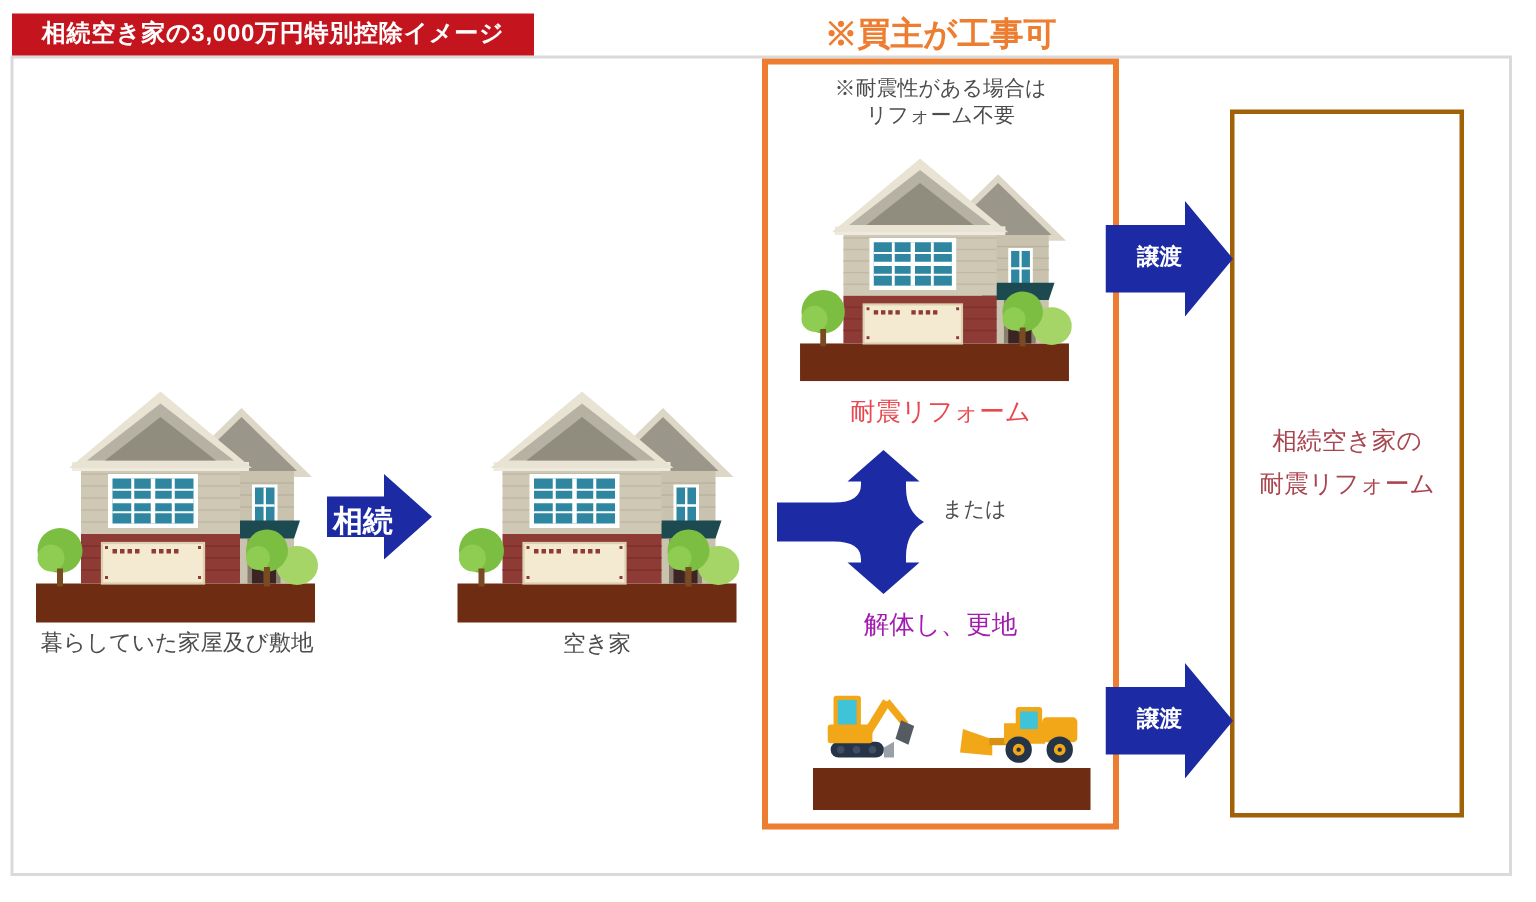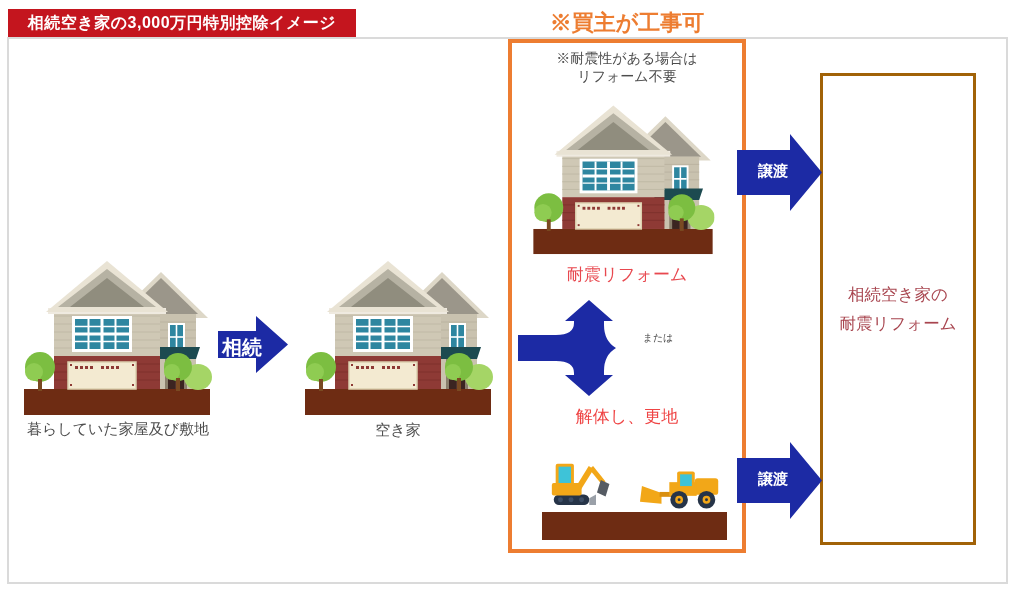--- a/index.html
+++ b/index.html
@@ -23,22 +23,22 @@
   }
   .orange-box{
     left:508px;top:39px;width:238px;height:514px;
     border:4px solid #ed7d31;background:#ffffff;box-sizing:border-box;z-index:2;
   }
   .seismic-note{
     left:0;top:6px;width:230px;text-align:center;
     color:#4d4d4d;font-size:14px;line-height:18px;
   }
   .reform-label{left:0;top:220px;width:230px;text-align:center;color:#e8484f;font-size:17px;}
-  .demolish-label{left:0;top:362px;width:230px;text-align:center;color:#ef4444;font-size:17px;}
-  .or-label{left:116px;top:288px;width:60px;text-align:center;color:#4d4d4d;font-size:10px;}
+  .demolish-label{left:0;top:362px;width:230px;text-align:center;color:#a21caf;font-size:17px;}
+  .or-label{left:116px;top:288px;width:60px;color:#4d4d4d;font-size:14px;}
   .caption{color:#4d4d4d;font-size:15px;line-height:19px;text-align:center;}
   .arrow-label{
     color:#ffffff;font-weight:bold;text-align:right;z-index:6;
   }
   .result-box{
     left:820px;top:73px;width:156px;height:472px;box-sizing:border-box;
     border:3px solid #a16207;background:#ffffff;z-index:2;
     display:flex;align-items:center;justify-content:center;
   }
   .result-text{

